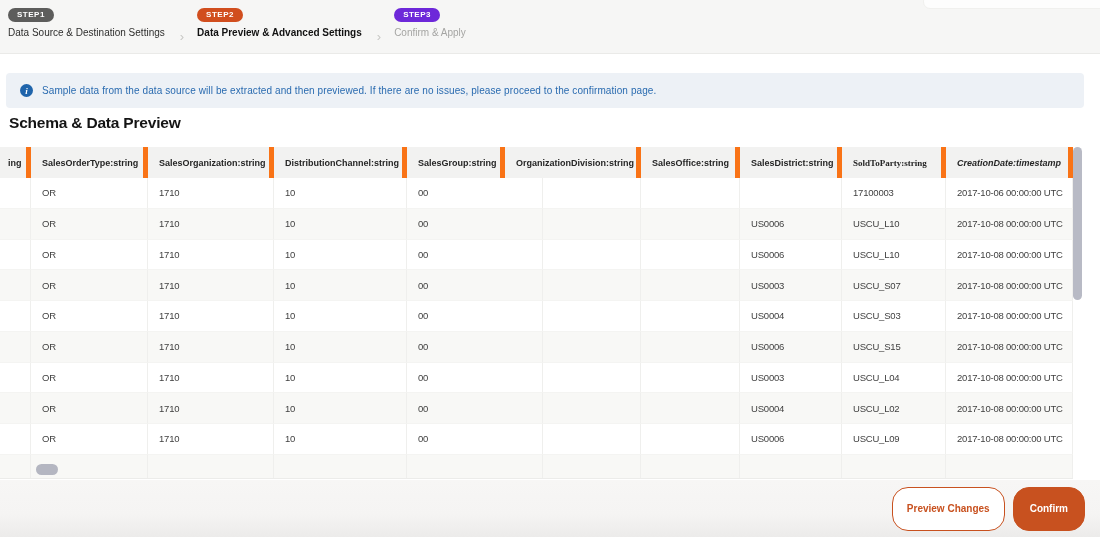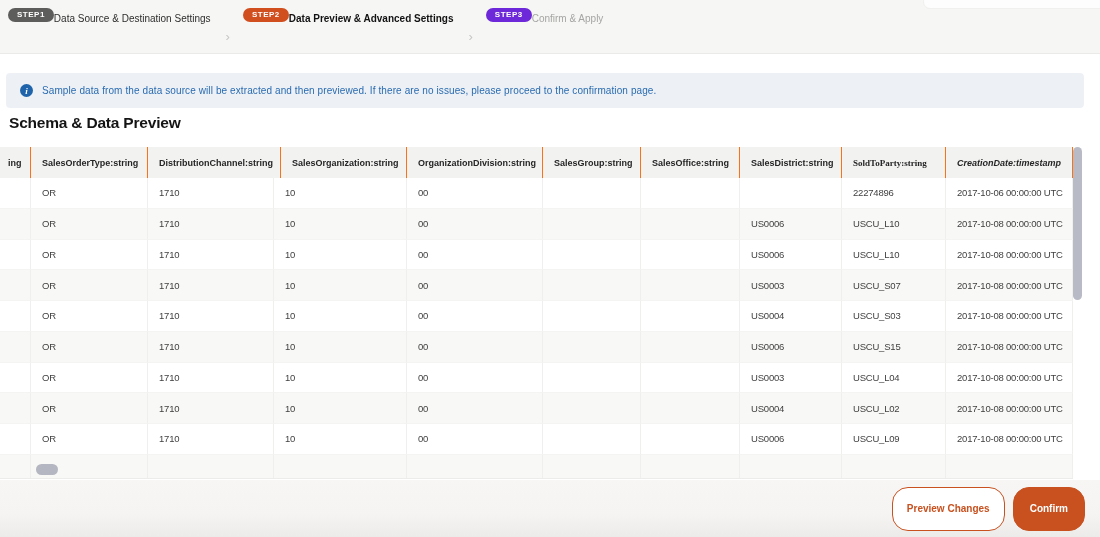--- a/index.html
+++ b/index.html
@@ -9,21 +9,21 @@
     font-family:"Liberation Sans",sans-serif;
     -webkit-font-smoothing:antialiased;
   }
   
   .steps-bar{
     position:absolute;top:0;left:0;right:0;height:54px;
     background:#f6f6f5;border-bottom:1px solid #eaeae8;
     display:flex;align-items:flex-start;
     padding:8px 0 0 8px;box-sizing:border-box;
   }
-  .step{display:flex;align-items:flex-start;}
+  .step{display:flex;flex-direction:column;align-items:flex-start;}
   .badge{
     font-size:8px;font-weight:bold;color:#fff;letter-spacing:.5px;
     padding:2px 9px;border-radius:8px;line-height:10px;
   }
   .badge-done{background:#5d5d5c;}
   .badge-active{background:#d14e1e;}
   .badge-upcoming{background:#6d28d9;}
   .step-label{font-size:10px;color:#2e2e2d;white-space:nowrap;margin-top:5px;}
   .step-active .step-label{font-weight:bold;color:#121212;}
   .step-upcoming .step-label{color:#a5a5a3;}
@@ -53,21 +53,21 @@
   
   .table{
     position:absolute;left:0;top:147px;width:1073px;height:331px;
     overflow:hidden;border-bottom:1px solid #ececea;
   }
   .thead{display:flex;height:31px;background:#f2f2f1;}
   .th{
     box-sizing:border-box;flex-shrink:0;overflow:hidden;white-space:nowrap;
     display:flex;align-items:center;padding-left:11px;
     font-size:9px;font-weight:bold;color:#262626;
-    border-right:1px solid #f97316;
+    border-right:5px solid #f97316;
   }
   .th:first-child{padding-left:8px;}
   .tr{display:flex;height:30.75px;background:#fff;}
   .tr:nth-child(even){background:#f8f8f6;}
   .td{
     box-sizing:border-box;flex-shrink:0;overflow:hidden;white-space:nowrap;
     display:flex;align-items:center;padding-left:11px;
     font-size:9.5px;color:#3f3f3f;letter-spacing:-.2px;
     border-right:1px solid #efefed;border-bottom:1px solid #f4f4f2;
   }
@@ -120,40 +120,40 @@
   <span class="info-icon">i</span>
   <span class="banner-text">Sample data from the data source will be extracted and then previewed. If there are no issues, please proceed to the confirmation page.</span>
 </div>
 
 <h2 class="section-title">Schema &amp; Data Preview</h2>
 
 <div class="table">
   <div class="thead">
       <div class="th" style="width: 31px;">ing</div>
       <div class="th" style="width: 117px;">SalesOrderType:string</div>
+      <div class="th" style="width: 126px;">SalesOrganization:string</div>
       <div class="th" style="width: 133px;">DistributionChannel:string</div>
-      <div class="th" style="width: 126px;">SalesOrganization:string</div>
+      <div class="th" style="width: 98px;">SalesGroup:string</div>
       <div class="th" style="width: 136px;">OrganizationDivision:string</div>
-      <div class="th" style="width: 98px;">SalesGroup:string</div>
       <div class="th" style="width: 99px;">SalesOffice:string</div>
       <div class="th" style="width: 102px;">SalesDistrict:string</div>
       <div class="th" style="width: 104px; font-family: Liberation Serif, serif;">SoldToParty:string</div>
       <div class="th" style="width: 127px; font-style: italic;">CreationDate:timestamp</div>
     </div>
   <div class="tbody">
       <div class="tr">
         <div class="td" style="width: 31px;"></div>
         <div class="td" style="width: 117px;">OR</div>
         <div class="td" style="width: 126px;">1710</div>
         <div class="td" style="width: 133px;">10</div>
         <div class="td" style="width: 136px;">00</div>
         <div class="td" style="width: 98px;"></div>
         <div class="td" style="width: 99px;"></div>
         <div class="td" style="width: 102px;"></div>
-        <div class="td" style="width: 104px;">22274896</div>
+        <div class="td" style="width: 104px;">17100003</div>
         <div class="td" style="width: 127px;">2017-10-06 00:00:00 UTC</div>
       </div>
       <div class="tr">
         <div class="td" style="width: 31px;"></div>
         <div class="td" style="width: 117px;">OR</div>
         <div class="td" style="width: 126px;">1710</div>
         <div class="td" style="width: 133px;">10</div>
         <div class="td" style="width: 136px;">00</div>
         <div class="td" style="width: 98px;"></div>
         <div class="td" style="width: 99px;"></div>

